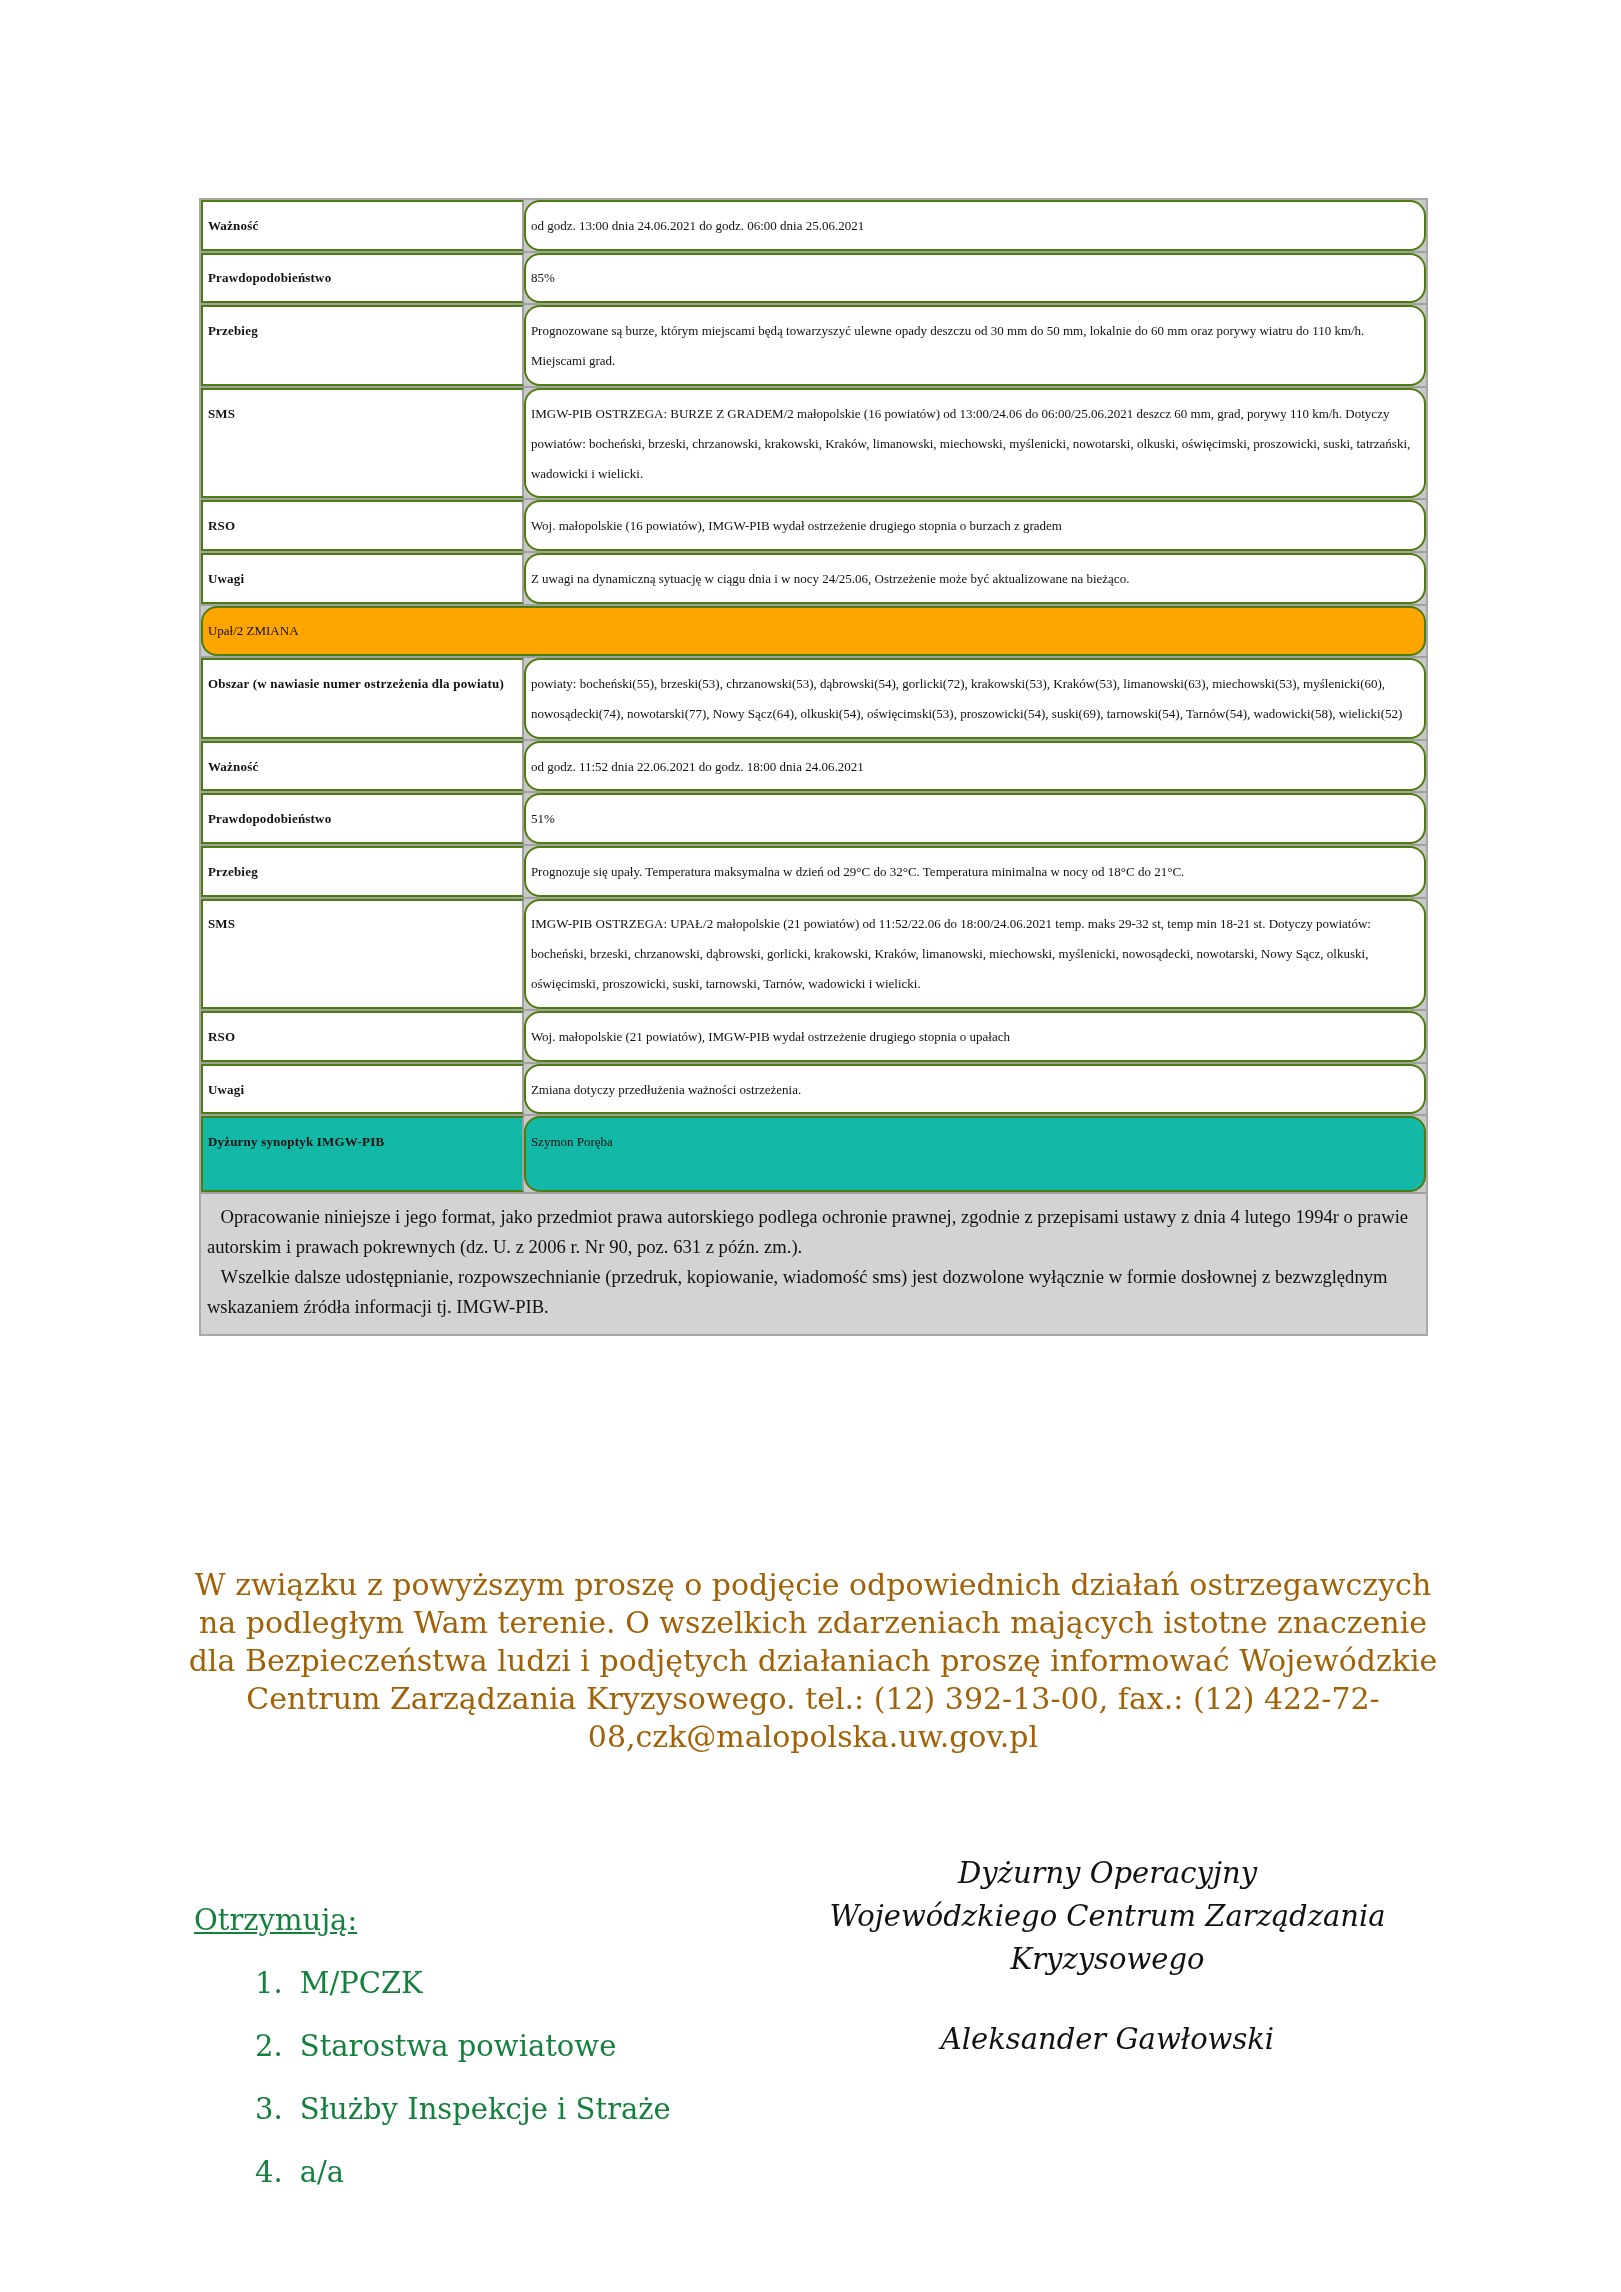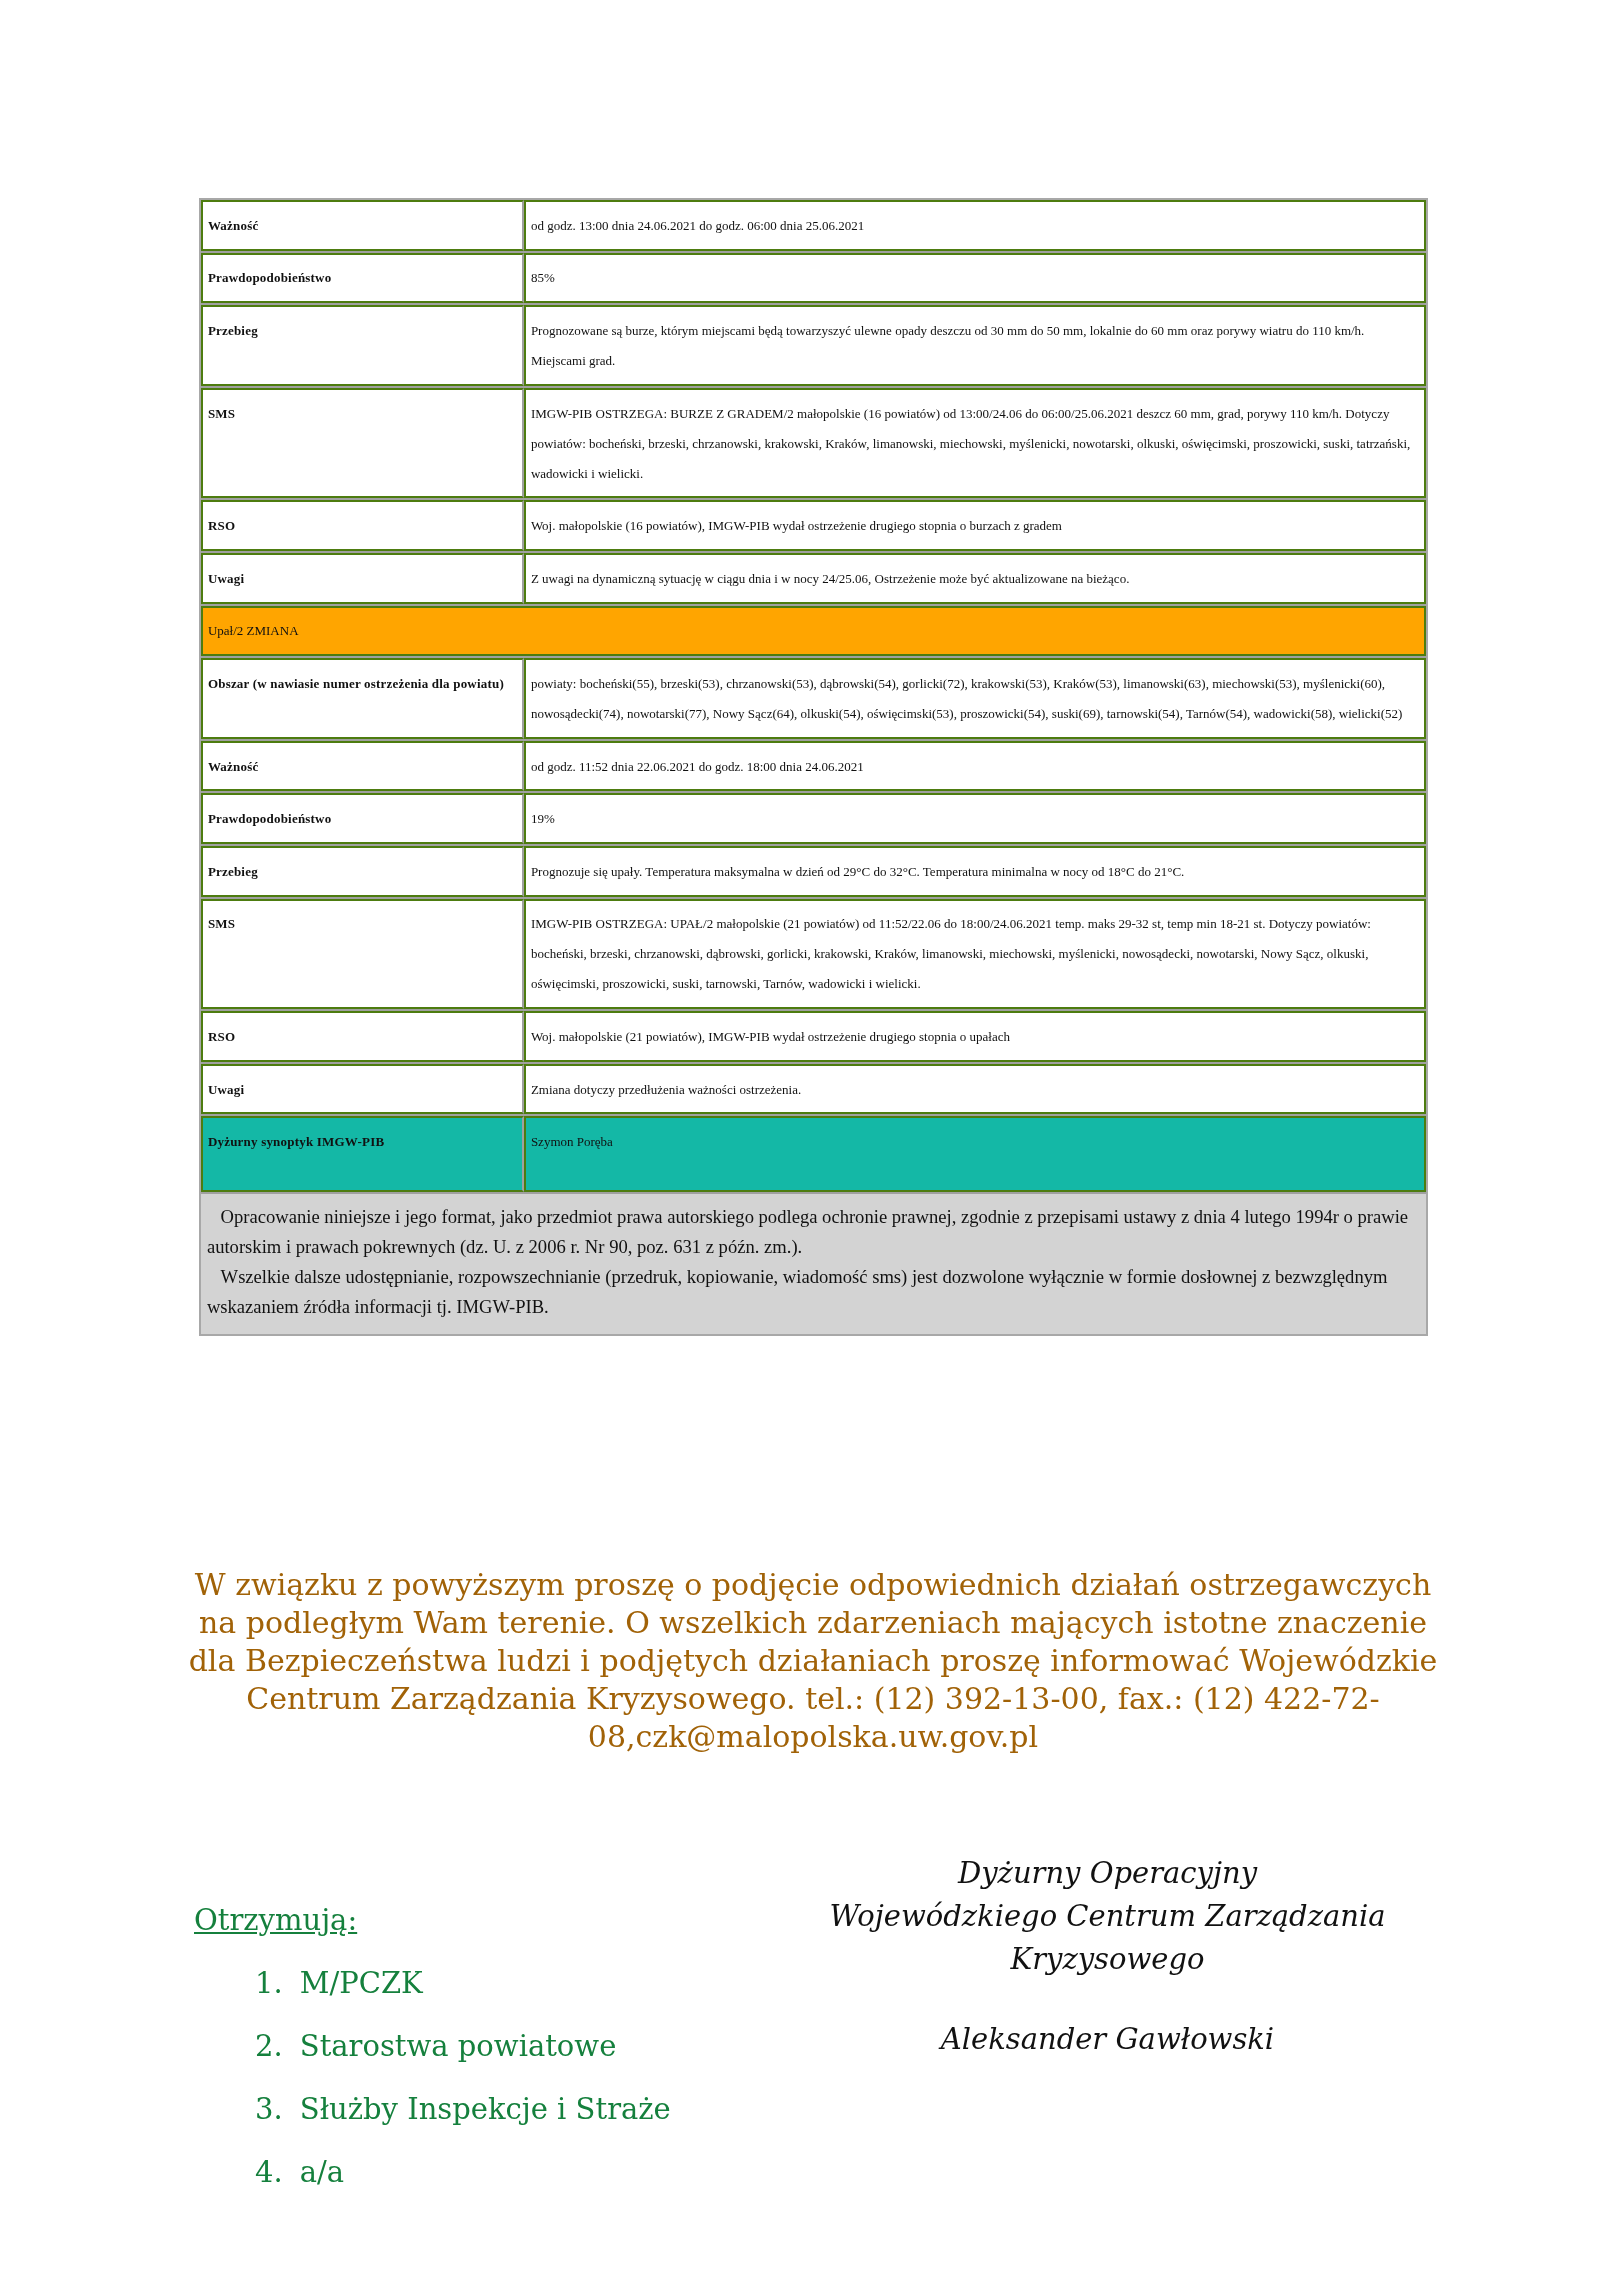--- a/index.html
+++ b/index.html
@@ -12,21 +12,21 @@
     color: #111;
   }
   .row { display: flex; border-top: 2.9px solid #a0a0a0; }
   .row:first-child { border-top: none; }
   .cell {
     box-sizing: border-box; padding: 8.8px 4.9px 7.8px 4.9px;
     font-size: 13px; line-height: 30px; background: #ffffff;
     border: 2px solid #4d7c0f;
   }
   .lab { width: 323px; font-weight: bold; letter-spacing: 0.2px; border-right: 2.9px solid #a0a0a0; }
-  .val { flex: 1; }
+  .val { flex: 1; border-radius: 16px; }
   .row.orange .cell { background: #ffa500; font-weight: normal; }
   .row.orange .lab { font-weight: bold; }
   .row.grey .cell { background: #14b8a6; }
   .footer-note {
     background: #d3d3d3; padding: 7.8px 5.9px 11.8px 5.9px; font-size: 18.6px; line-height: 30px;
     border-top: 2.9px solid #a0a0a0;
   }
   .footer-note .ind { display: inline-block; width: 13.7px; }
   .letter {
     position: absolute; left: 176px; width: 1274px; top: 1566px; text-align: center;
@@ -79,21 +79,21 @@
   <div class="row">
     <div class="cell lab">Obszar (w nawiasie numer ostrzeżenia dla powiatu)</div>
     <div class="cell val">powiaty: bocheński(55), brzeski(53), chrzanowski(53), dąbrowski(54), gorlicki(72), krakowski(53), Kraków(53), limanowski(63), miechowski(53), myślenicki(60), nowosądecki(74), nowotarski(77), Nowy Sącz(64), olkuski(54), oświęcimski(53), proszowicki(54), suski(69), tarnowski(54), Tarnów(54), wadowicki(58), wielicki(52)</div>
   </div>
   <div class="row">
     <div class="cell lab">Ważność</div>
     <div class="cell val">od godz. 11:52 dnia 22.06.2021 do godz. 18:00 dnia 24.06.2021</div>
   </div>
   <div class="row">
     <div class="cell lab">Prawdopodobieństwo</div>
-    <div class="cell val">19%</div>
+    <div class="cell val">51%</div>
   </div>
   <div class="row">
     <div class="cell lab">Przebieg</div>
     <div class="cell val">Prognozuje się upały. Temperatura maksymalna w dzień od 29°C do 32°C. Temperatura minimalna w nocy od 18°C do 21°C.</div>
   </div>
   <div class="row">
     <div class="cell lab">SMS</div>
     <div class="cell val">IMGW-PIB OSTRZEGA: UPAŁ/2 małopolskie (21 powiatów) od 11:52/22.06 do 18:00/24.06.2021 temp. maks 29-32 st, temp min 18-21 st. Dotyczy powiatów: bocheński, brzeski, chrzanowski, dąbrowski, gorlicki, krakowski, Kraków, limanowski, miechowski, myślenicki, nowosądecki, nowotarski, Nowy Sącz, olkuski, oświęcimski, proszowicki, suski, tarnowski, Tarnów, wadowicki i wielicki.</div>
   </div>
   <div class="row">

